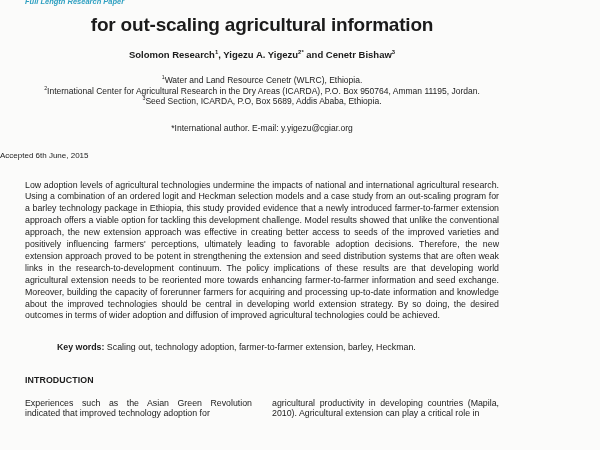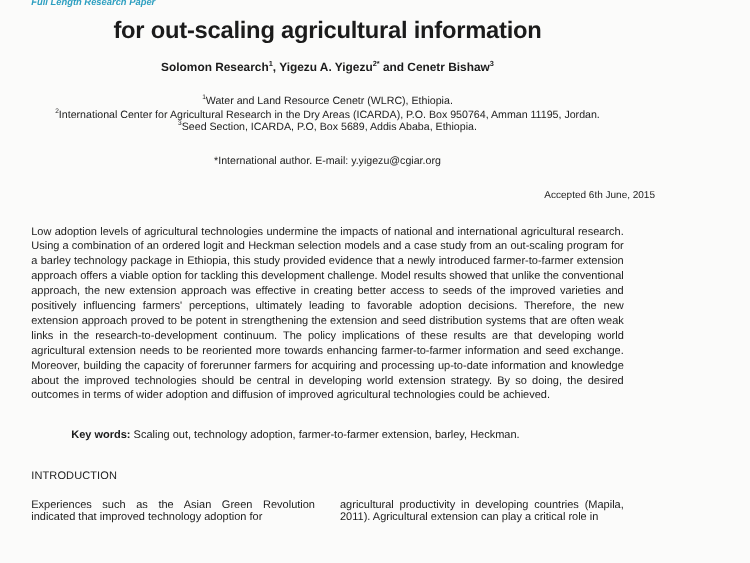--- a/index.html
+++ b/index.html
@@ -47,42 +47,41 @@
     font-size: 8.5px;
     line-height: 10.5px;
   }
   .corresponding {
     margin-top: 16px;
     text-align: center;
     font-size: 8.5px;
   }
   .accepted {
     margin-top: 18px;
-    text-align: right;
+    text-align: left;
     font-size: 8px;
-    margin-left: 24px;
   }
   .abstract {
     margin: 20px 25px 0 25px;
     font-size: 8.8px;
     font-weight: normal;
     line-height: 11.9px;
     text-align: justify;
   }
   .keywords {
     margin: 20px 25px 0 25px;
     font-size: 8.8px;
     line-height: 11px;
     padding-left: 32px;
   }
   .keywords .label { font-weight: bold; }
   .section-heading {
     margin: 22px 25px 0 25px;
     font-size: 8.8px;
-    font-weight: normal;
+    font-weight: bold;
     letter-spacing: 0.1px;
   }
   .columns {
     display: flex;
     gap: 20px;
     margin: 13px 25px 0 25px;
   }
   .col {
     flex: 1;
     font-size: 8.8px;
@@ -118,16 +117,16 @@
   <div class="abstract">Low adoption levels of agricultural technologies undermine the impacts of national and international agricultural research. Using a combination of an ordered logit and Heckman selection models and a case study from an out-scaling program for a barley technology package in Ethiopia, this study provided evidence that a newly introduced farmer-to-farmer extension approach offers a viable option for tackling this development challenge. Model results showed that unlike the conventional approach, the new extension approach was effective in creating better access to seeds of the improved varieties and positively influencing farmers' perceptions, ultimately leading to favorable adoption decisions. Therefore, the new extension approach proved to be potent in strengthening the extension and seed distribution systems that are often weak links in the research-to-development continuum. The policy implications of these results are that developing world agricultural extension needs to be reoriented more towards enhancing farmer-to-farmer information and seed exchange. Moreover, building the capacity of forerunner farmers for acquiring and processing up-to-date information and knowledge about the improved technologies should be central in developing world extension strategy. By so doing, the desired outcomes in terms of wider adoption and diffusion of improved agricultural technologies could be achieved.</div>
 
   <div class="keywords">
     <span class="label">Key words:</span><span> Scaling out, technology adoption, farmer-to-farmer extension, barley, Heckman.</span>
   </div>
 
   <div class="section-heading">INTRODUCTION</div>
 
   <div class="columns">
     <div class="col">Experiences such as the Asian Green Revolution indicated that improved technology adoption for</div>
-    <div class="col">agricultural productivity in developing countries (Mapila, 2011). Agricultural extension can play a critical role in</div>
+    <div class="col">agricultural productivity in developing countries (Mapila, 2010). Agricultural extension can play a critical role in</div>
   </div>
 
 </div>
 
 </body></html>

